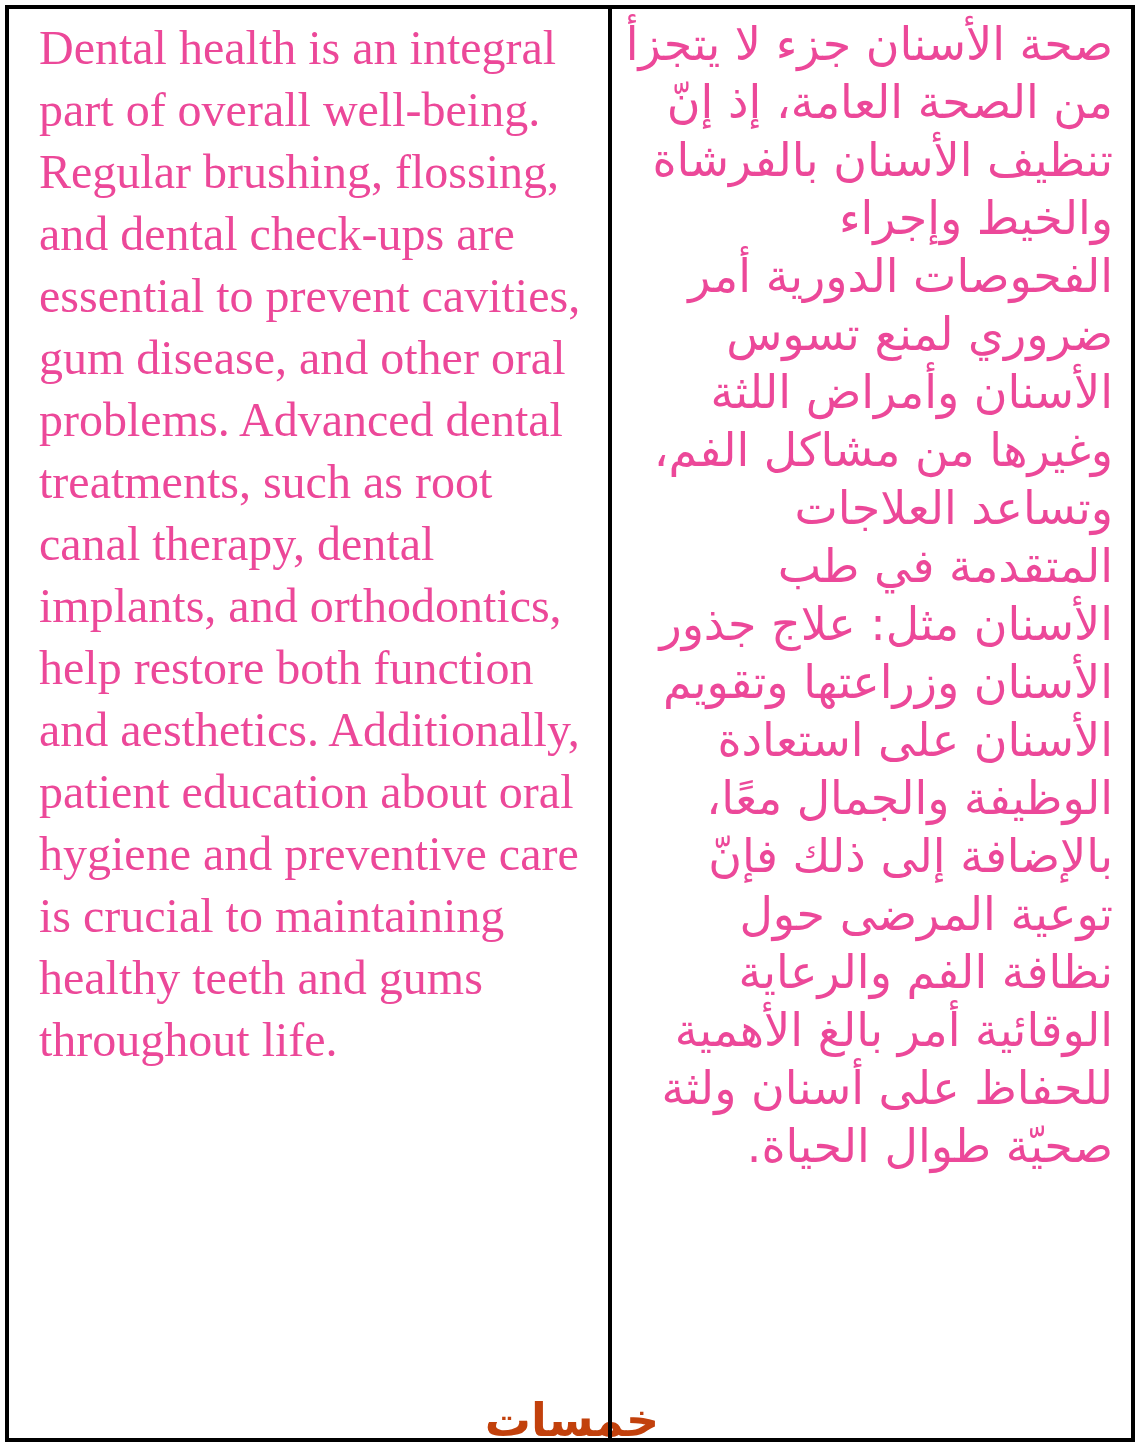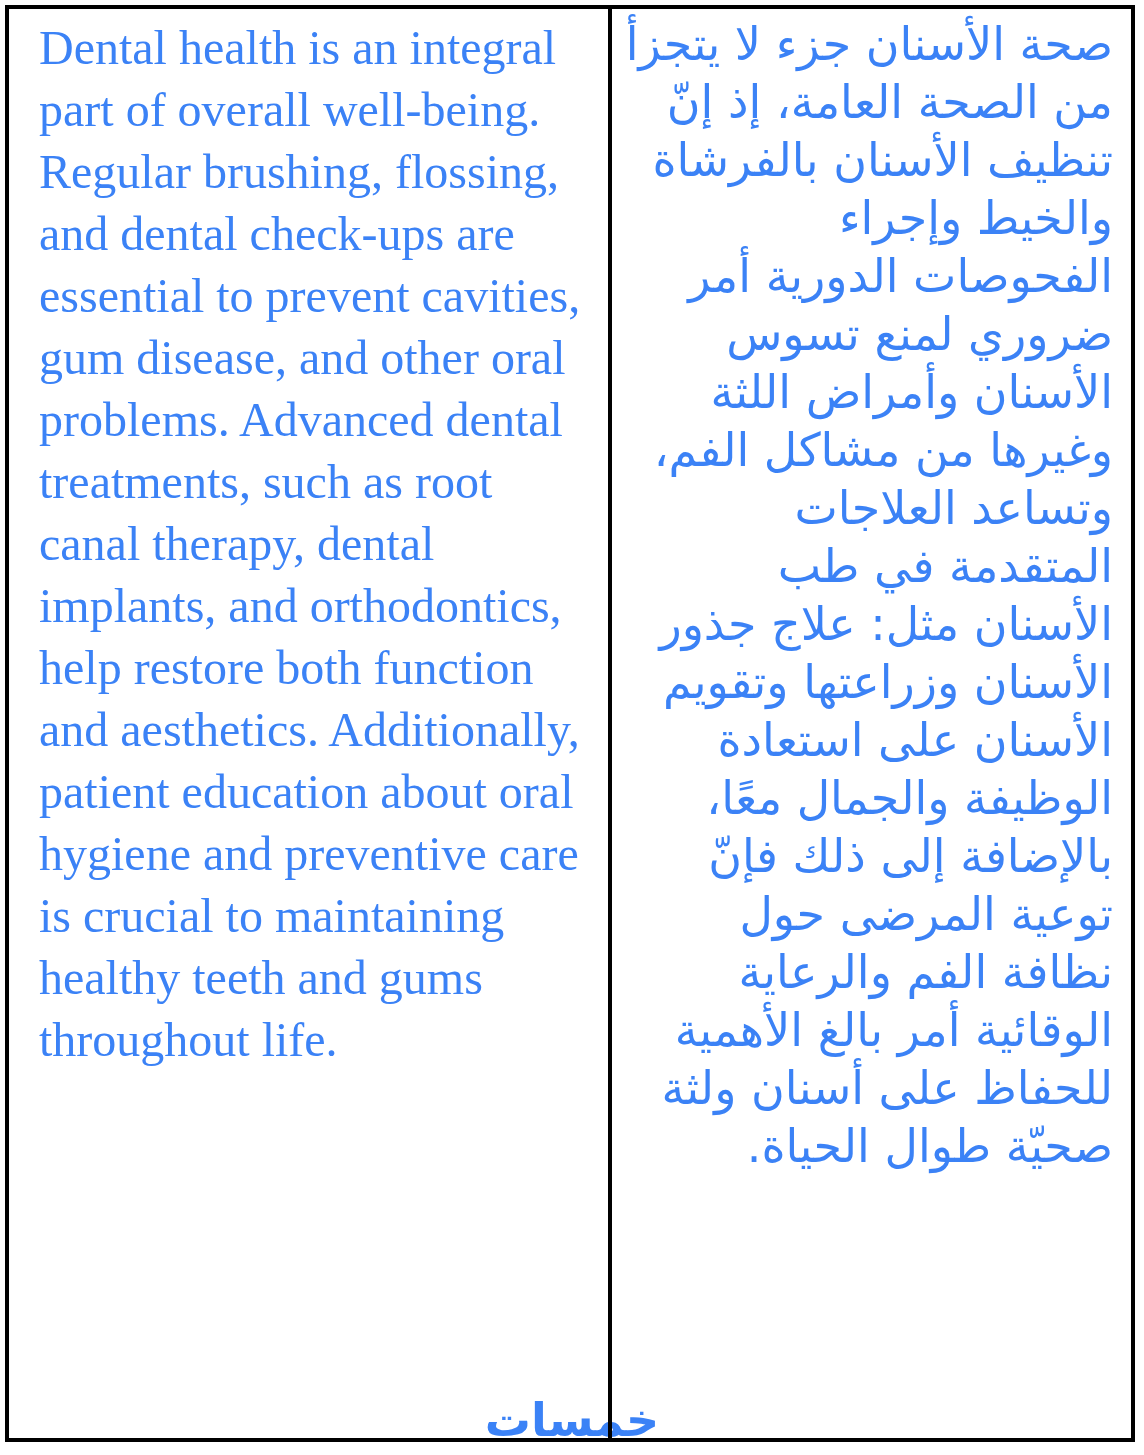--- a/index.html
+++ b/index.html
@@ -18,40 +18,40 @@
     position: absolute;
     left: 0;
     right: 0;
     bottom: 12px;
     text-align: center;
     z-index: 1;
     font-family: "DejaVu Sans", sans-serif;
     font-weight: bold;
     font-size: 46px;
     line-height: 1;
-    color: #3b82f6;
+    color: #c2410c;
     direction: rtl;
     user-select: none;
   }
   
   .ttable {
     position: absolute;
     top: 5px;
     left: 5px;
     width: 1130px;
     height: 1437px;
     border: 4px solid #000000;
     box-sizing: border-box;
     display: flex;
     z-index: 2;          
     background: transparent;
   }
   .cell {
     box-sizing: border-box;
-    color: #3b82f6;
+    color: #ec4899;
     background: transparent;
   }
   .cell-en {
     width: 53.7%;
     border-right: 4px solid #000000;
     padding: 8px 24px 0 30px;
     font-family: "Liberation Serif", "DejaVu Serif", serif;
     font-size: 48px;
     line-height: 62px;
     text-align: left;

